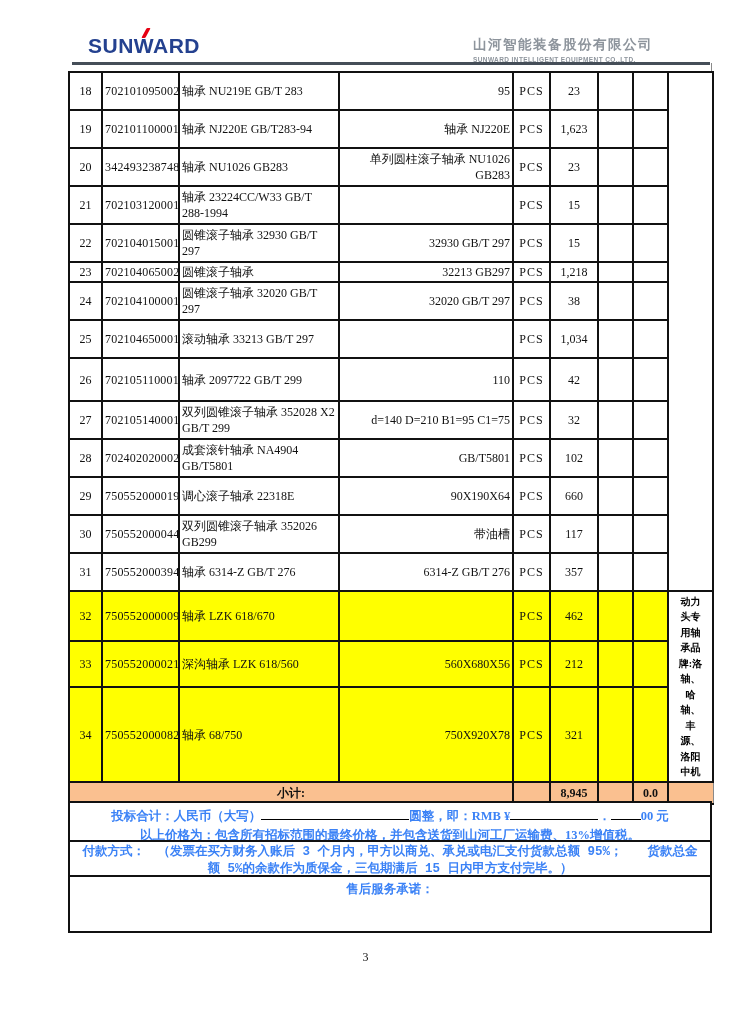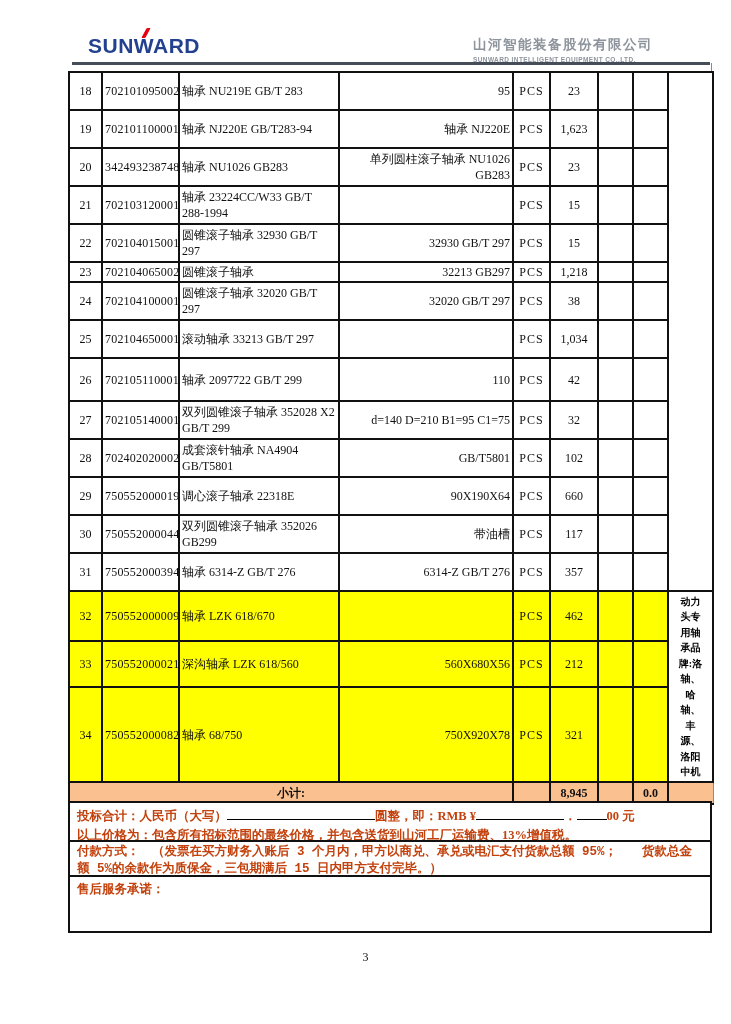--- a/index.html
+++ b/index.html
@@ -61,21 +61,21 @@
   }
   tr.subtotal { height:22px; }
   tr.subtotal td { background:#fac090; font-weight:bold; }
   tr.subtotal td.sub-brand { background:#fac090 !important; border-right:1px solid #8a8a8a; }
   td.sub-label { text-align:center; font-size:13px; }
 
   
   .tbox {
     position:absolute; left:68px; width:644px; box-sizing:border-box;
     border:2px solid #111; background:#fff; padding:3px 7px 0 7px;
-    font-weight:bold; font-size:12.5px; line-height:1.5; color:#c2410c;
+    font-weight:bold; font-size:12.5px; line-height:1.5; color:#3b82f6;text-align:center;
   }
   .tbox-1 { top:801px; height:41px; }
   .tbox-2 { top:840px; height:37px; line-height:1.35; padding-top:2px;font-family:Liberation Mono, monospace; }
   .tbox-3 { top:875px; height:58px; line-height:1.45; }
   .blank { display:inline-block; border-bottom:1.5px solid #000; height:13px; vertical-align:baseline; }
   .blank-b1 { width:148px; }
   .blank-b2 { width:88px; }
   .blank-b3 { width:30px; }
 
   .pageno { position:absolute; left:0; right:0; top:950px; text-align:center; font-size:12px; }

